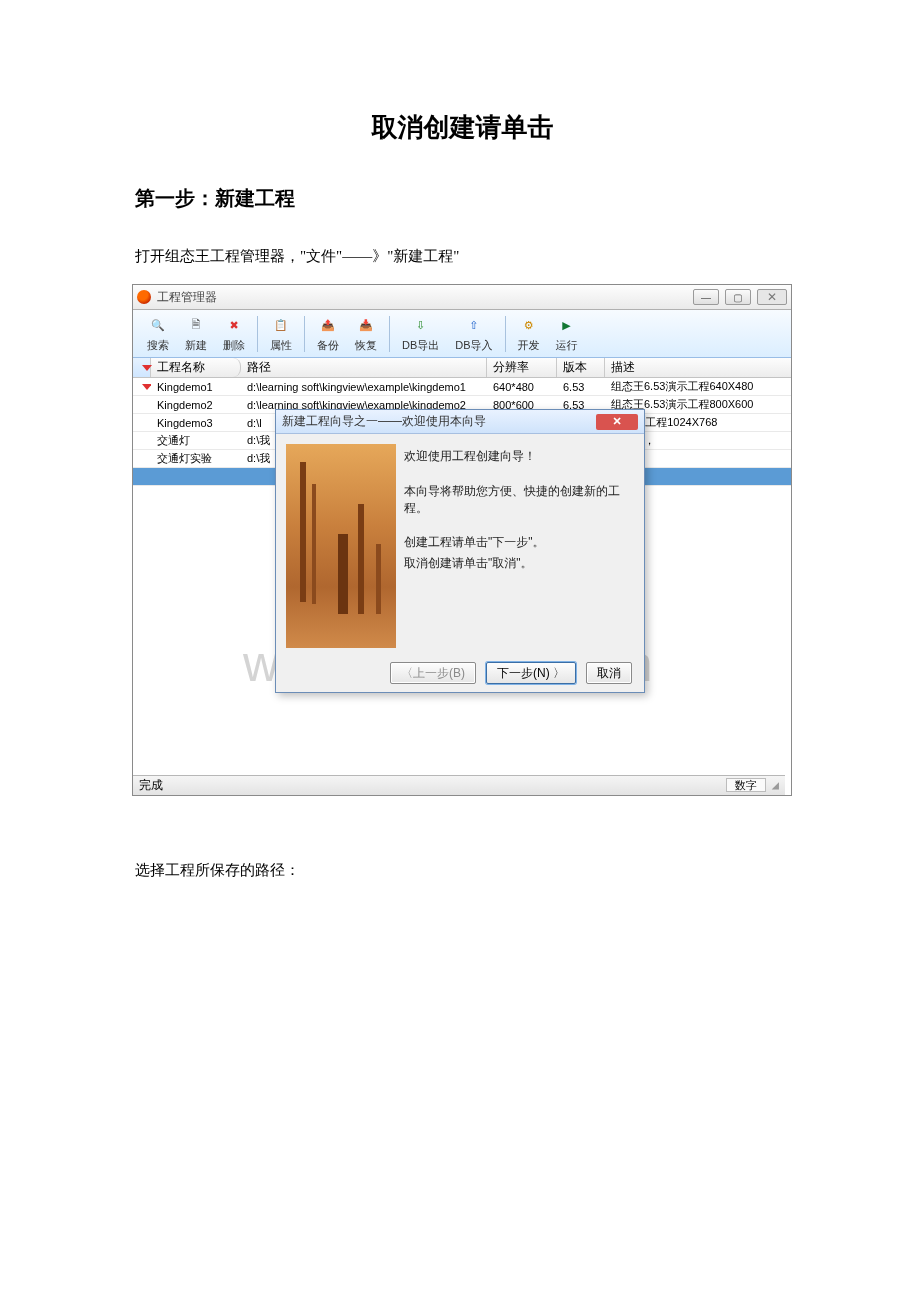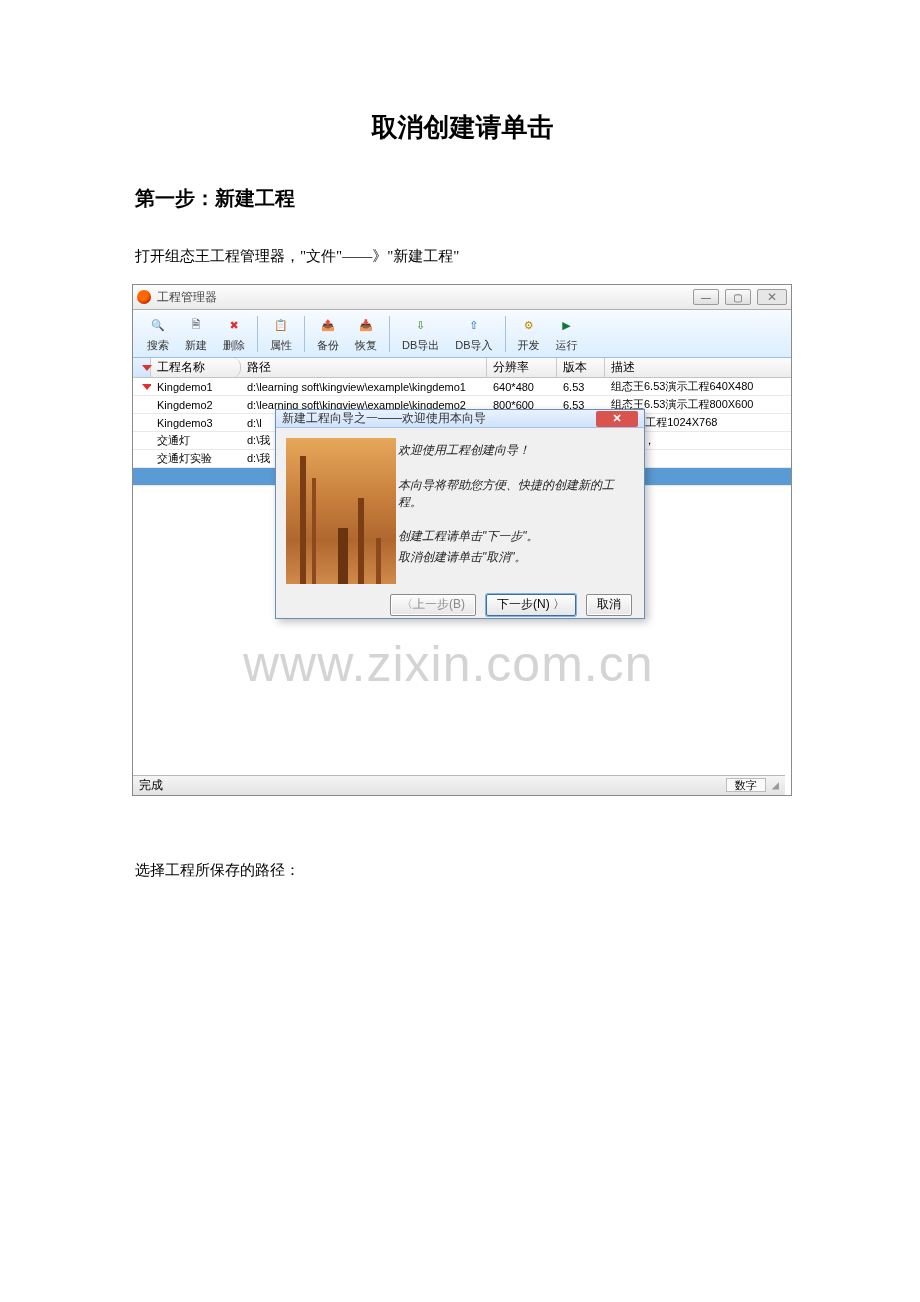--- a/index.html
+++ b/index.html
@@ -178,21 +178,21 @@
   .status-box {
     border:1px solid #bcbcbc; padding: 0 8px; height: 14px;
     background:#fafafa; font-size:11px; display:flex; align-items:center;
   }
   .grip { color:#9a9a9a; font-size:12px; }
   
   .wizard {
     position: absolute;
     top: 124px; left: 142px;
     width: 370px;
-    height: 210px;
+    height: 284px;
     background: #f0f0f0;
     border: 1px solid #6b8db7;
     box-shadow: 3px 3px 8px rgba(0,0,0,0.25);
     display: flex;
     flex-direction: column;
   }
   .wiz-title-bar {
     height: 24px;
     background: linear-gradient(#e9f2ff,#cfe3fb);
     display: flex; align-items: center;
@@ -205,22 +205,21 @@
     width: 42px; height: 16px;
     background: #d9534f;
     border-radius: 2px;
     display:flex; align-items:center; justify-content:center;
     color:#fff; font-size:11px; font-weight:bold;
   }
   .wiz-body {
     flex:1;
     display:flex;
     padding: 10px;
-    gap: 2px;
-    font-style: italic;
+    gap: 8px;
   }
   .wiz-image {
     width: 110px;
     background: linear-gradient(180deg,#e6a85a 0%, #c9803d 40%, #b0672f 70%, #d08a4a 100%);
     position: relative;
     overflow: hidden;
   }
   .wiz-image::before, .wiz-image::after {
     content:"";
     position:absolute;

